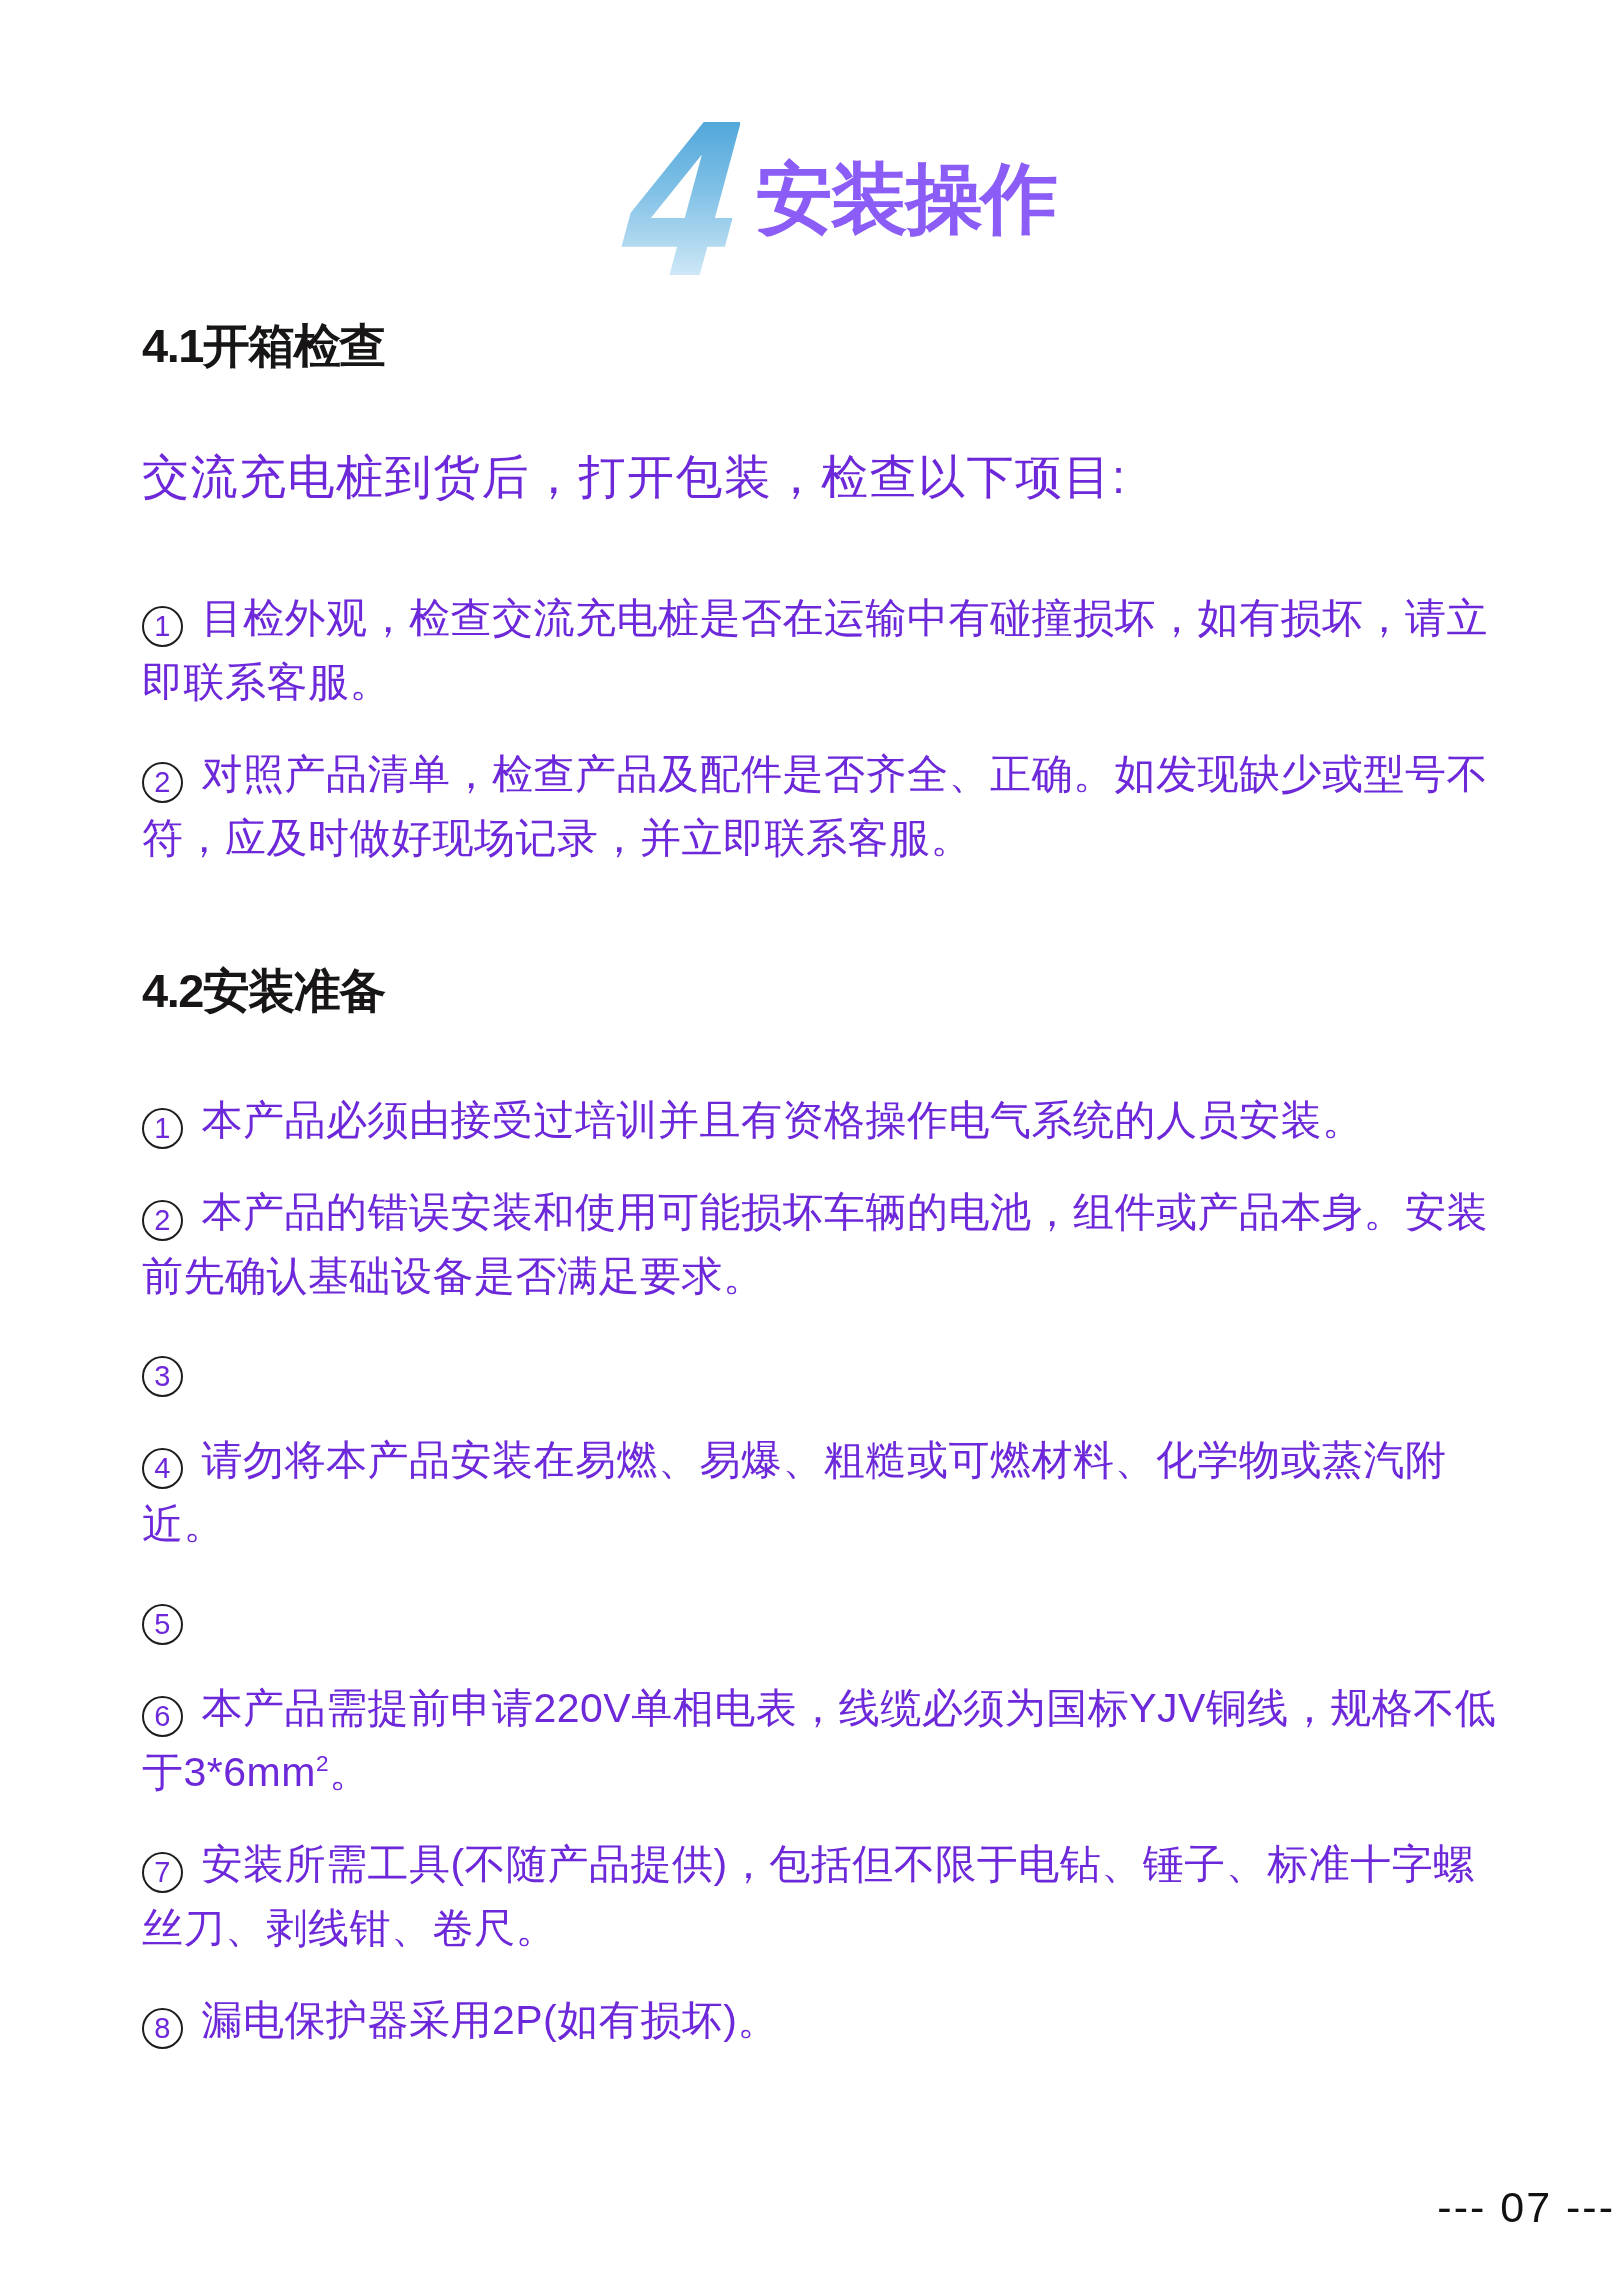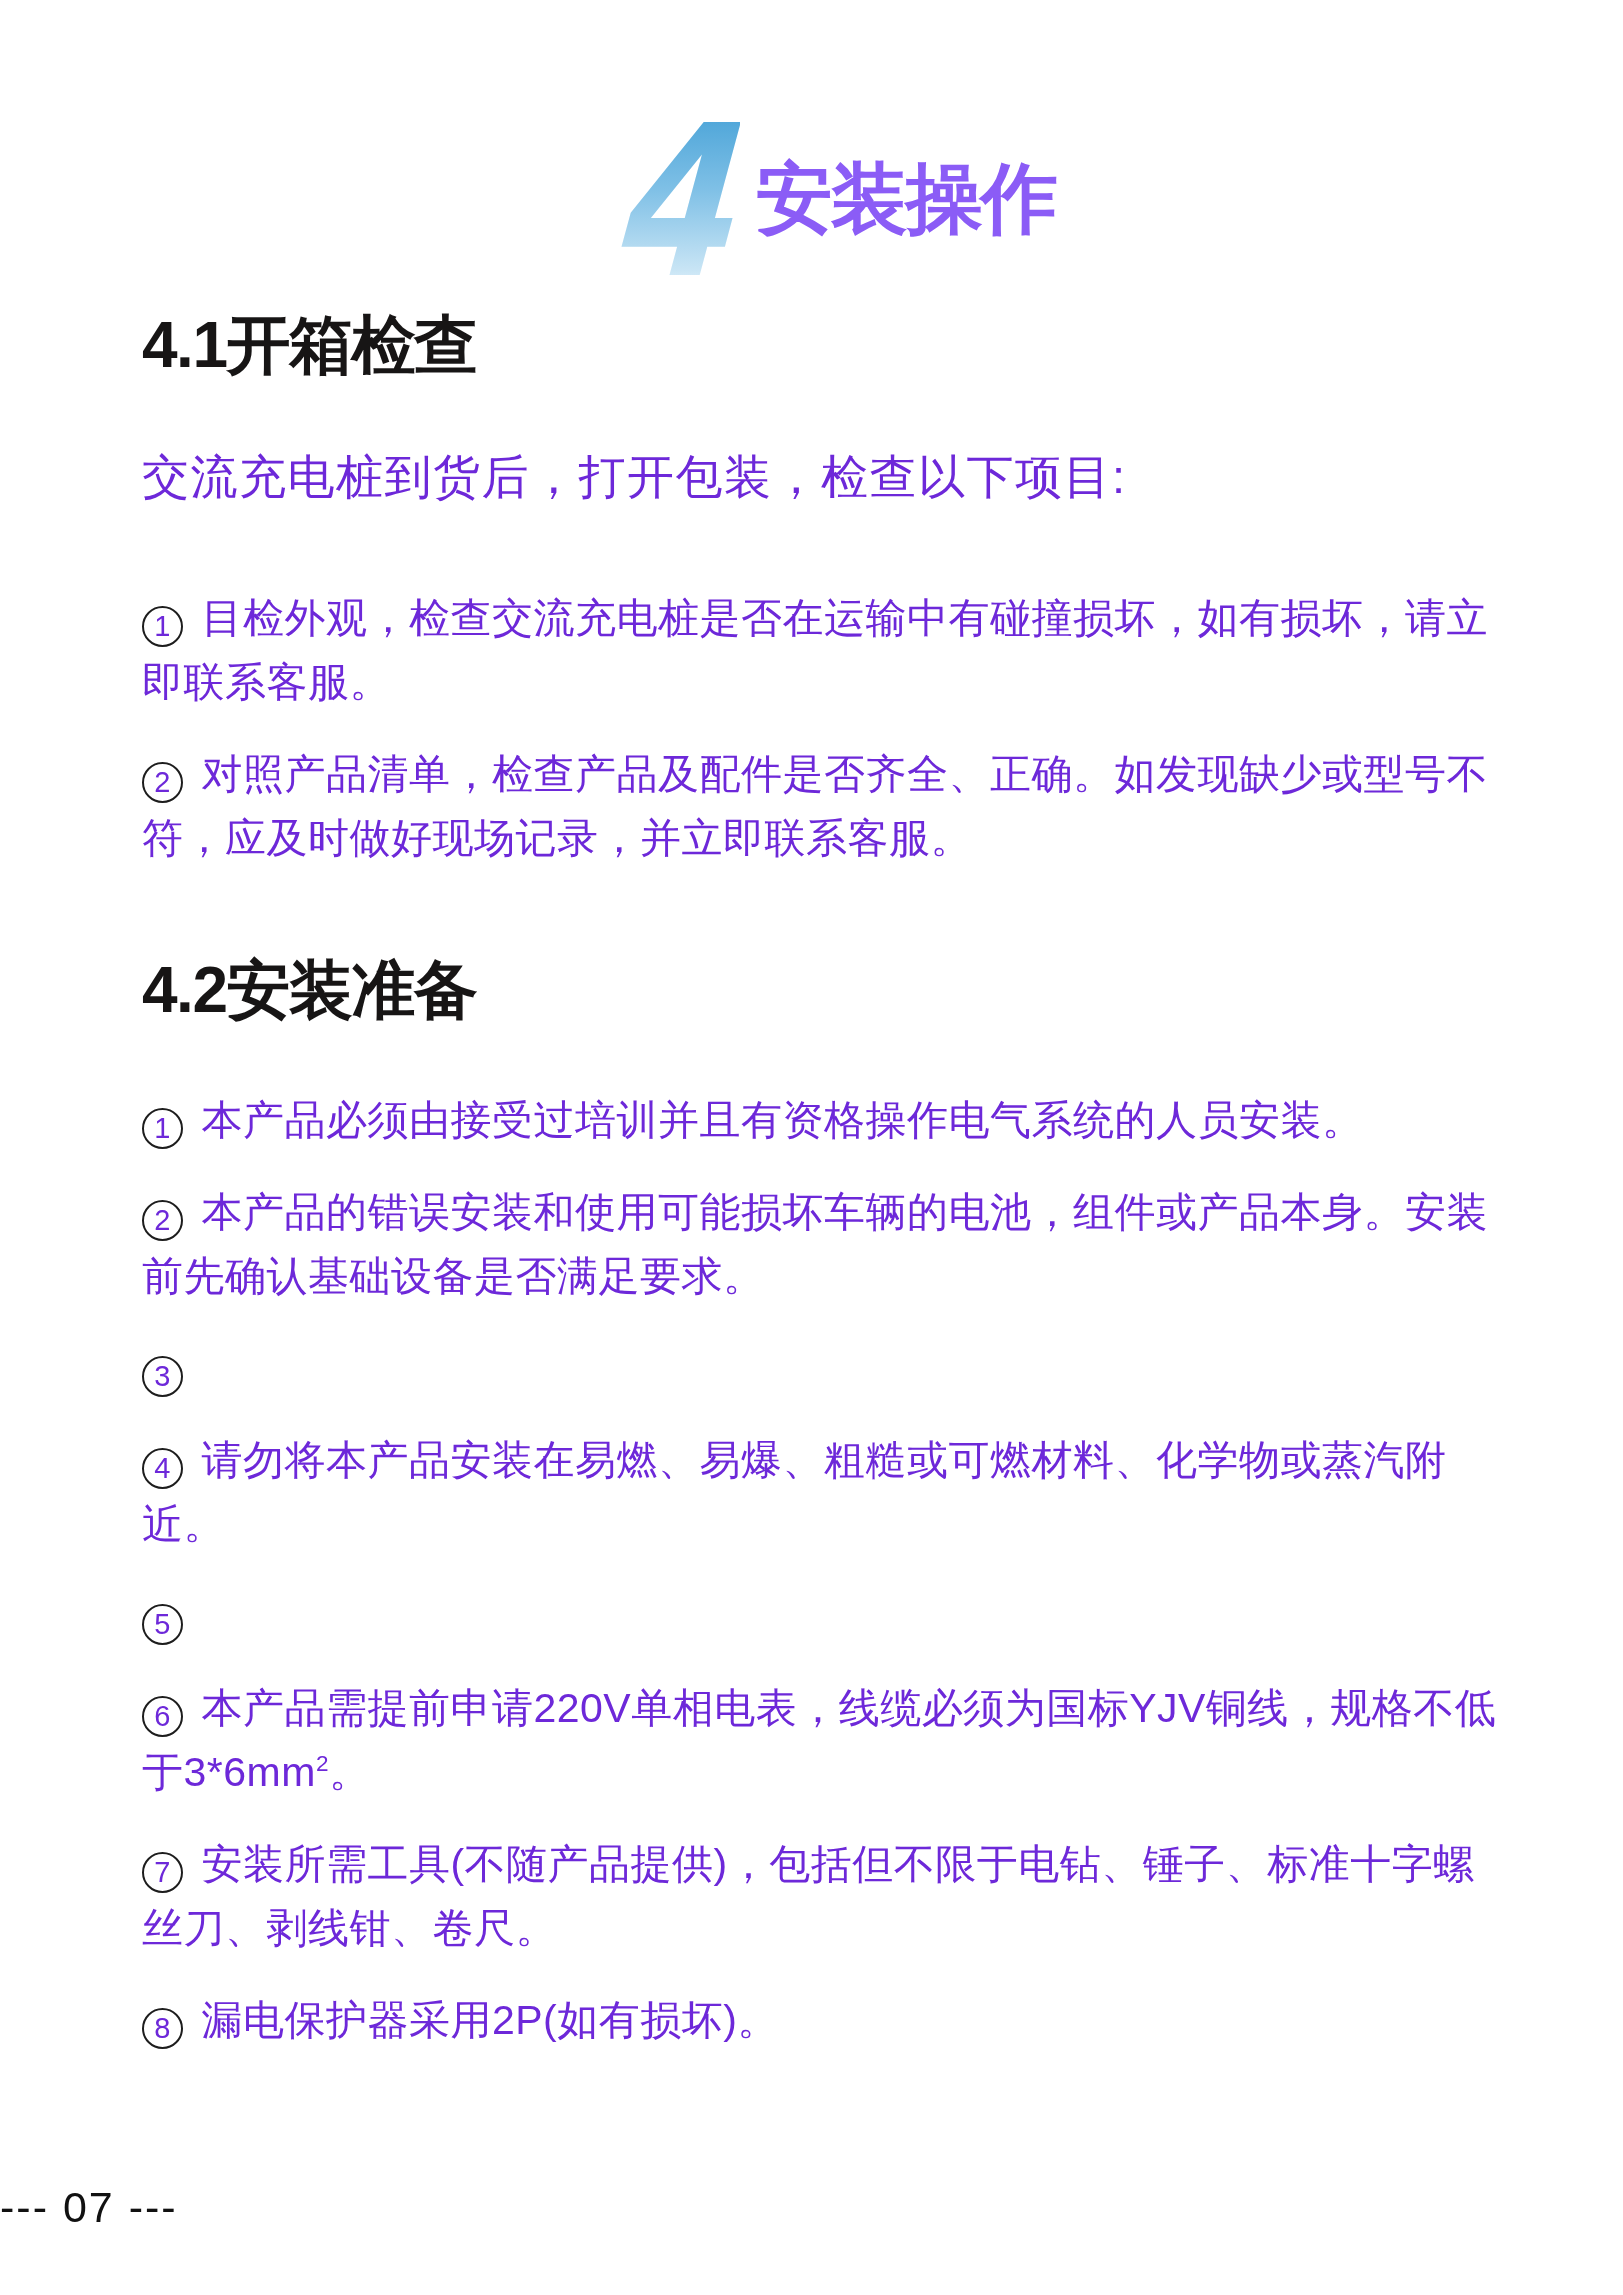--- a/index.html
+++ b/index.html
@@ -43,21 +43,21 @@
     margin:38px 0 0 15.3px;
     font-size:77px;
     line-height:1;
     font-weight:bold;
     letter-spacing:-2px;
     color:#8b5cf6;
     white-space:nowrap;
   }
   
   .content h2{
-    font-size:64px;
+    font-size:47px;
     line-height:77px;
     font-weight:bold;
     letter-spacing:-1.5px;
     color:#171515;
     margin:82px 0 59px 0;
   }
   .content h2.first{
     margin-top:0;
   }
   .content p{
@@ -89,23 +89,23 @@
   }
   .content p sup{
     font-size:0.55em;
     line-height:0;
     vertical-align:super;
   }
   
   .page-footer{
     position:absolute;
     left:0;
-    right:0;
+    right:8px;
     bottom:63px;
-    text-align:left;
+    text-align:right;
     font-size:43px;
     letter-spacing:2px;
     color:#111111;
   }
 </style>
 </head>
 <body>
 
 <div class="page">
 

